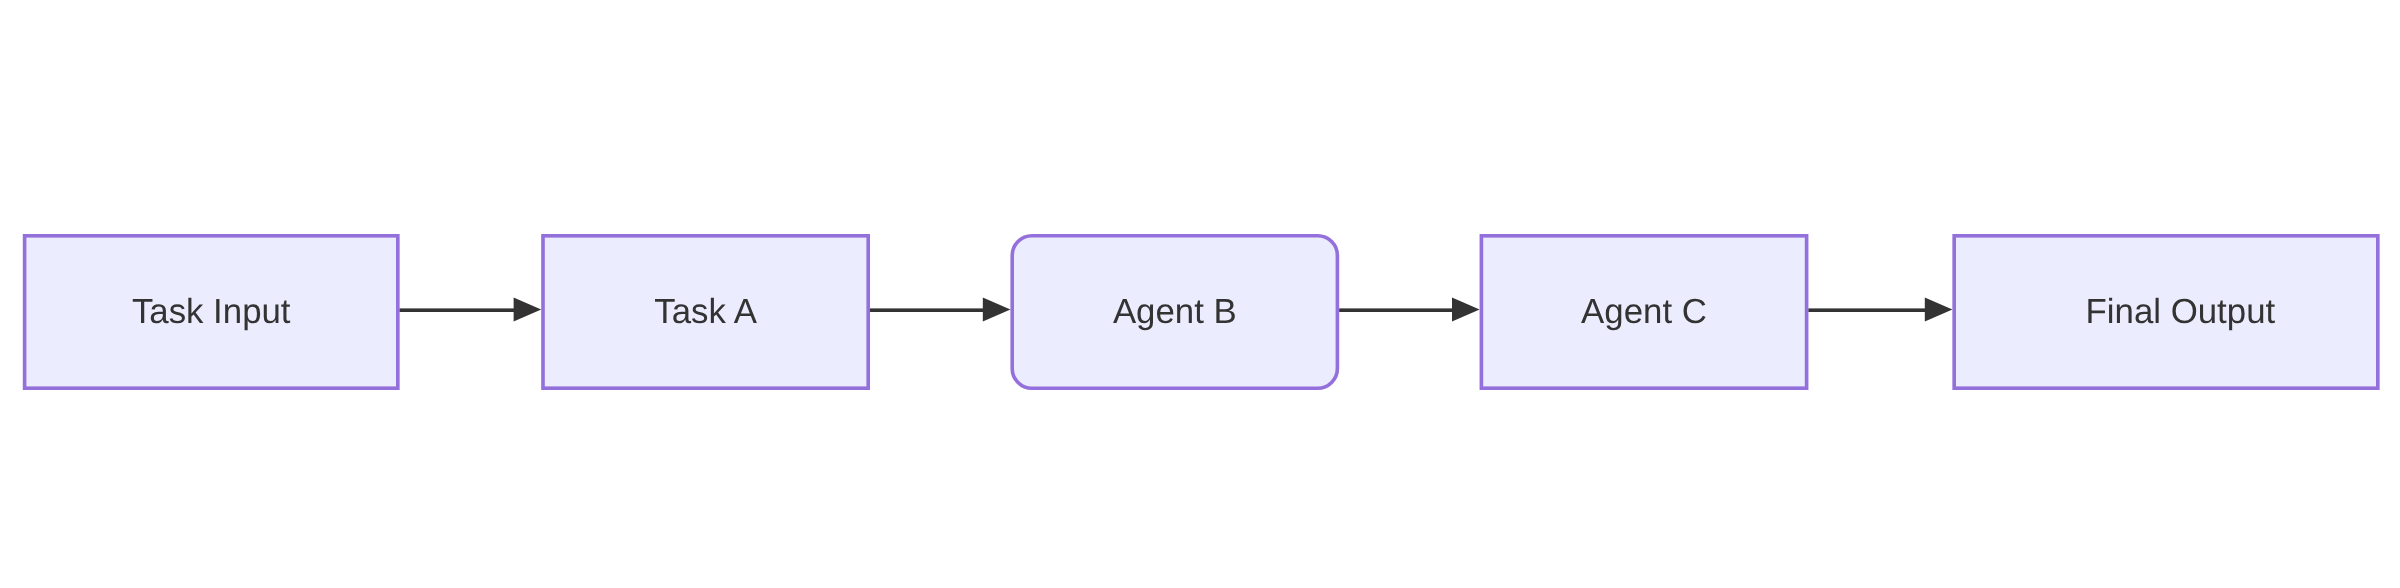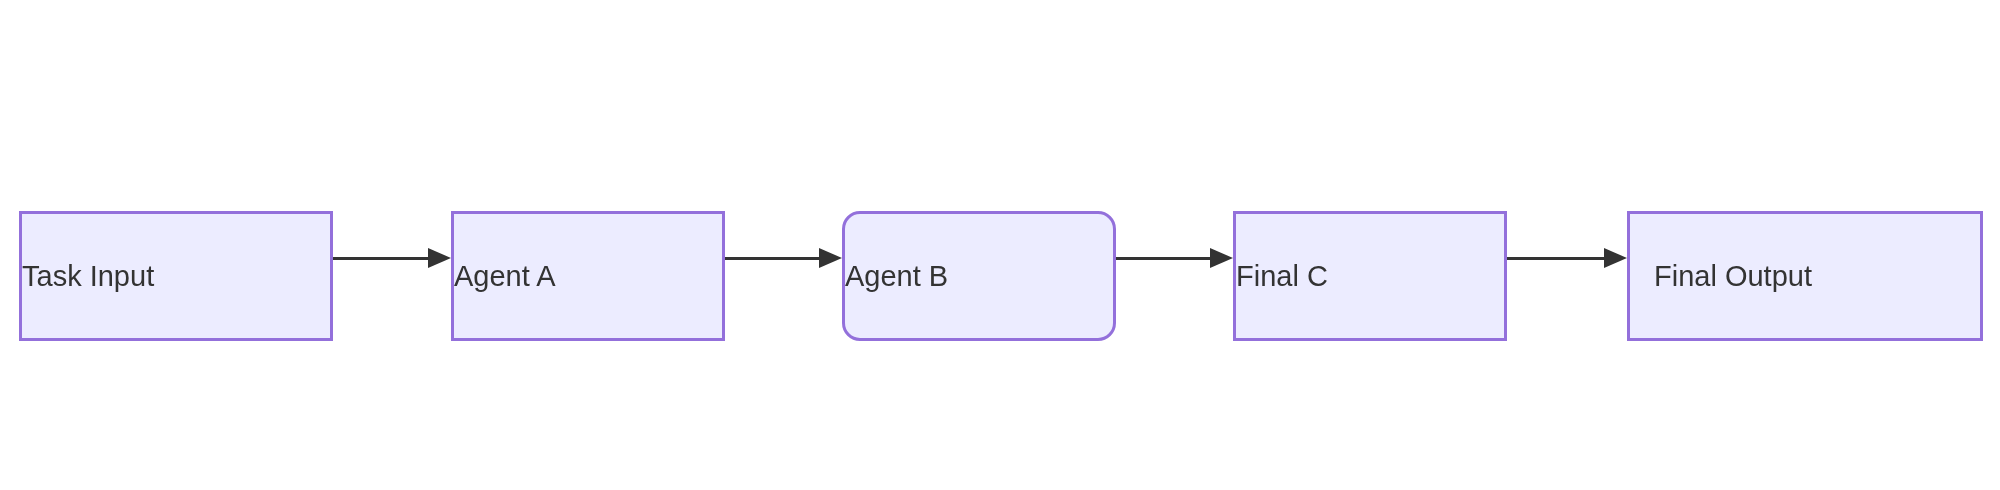--- a/index.html
+++ b/index.html
@@ -10,28 +10,28 @@
   .canvas {
     position: relative;
     width: 2000px;
     height: 490px;
     background: #ffffff;
     overflow: hidden;
     font-family: "Liberation Sans", "DejaVu Sans", sans-serif;
   }
   .node {
     position: absolute;
-    top: 211px;
+    top: 195px;
     height: 130px;
     box-sizing: border-box;
     background: #ECECFF;
     border: 3px solid #9370DB;
     display: flex;
     align-items: center;
-    justify-content: flex-start;
+    justify-content: center;
   }
   .node-label {
     color: #333333;
     font-size: 29px;
     white-space: nowrap;
     text-align: center;
   }
   .arrow {
     position: absolute;
     top: 258px;
@@ -75,39 +75,39 @@
   <div class="node n0">
     <span class="node-label">Task Input</span>
   </div>
 
   <div class="arrow a0">
     <div class="shaft"></div>
     <div class="head"></div>
   </div>
 
   <div class="node n1">
-    <span class="node-label">Agent A</span>
+    <span class="node-label">Task A</span>
   </div>
 
   <div class="arrow a1">
     <div class="shaft"></div>
     <div class="head"></div>
   </div>
 
   <div class="node n2">
     <span class="node-label">Agent B</span>
   </div>
 
   <div class="arrow a2">
     <div class="shaft"></div>
     <div class="head"></div>
   </div>
 
   <div class="node n3">
-    <span class="node-label">Final C</span>
+    <span class="node-label">Agent C</span>
   </div>
 
   <div class="arrow a3">
     <div class="shaft"></div>
     <div class="head"></div>
   </div>
 
   <div class="node n4">
     <span class="node-label">Final Output</span>
   </div>

